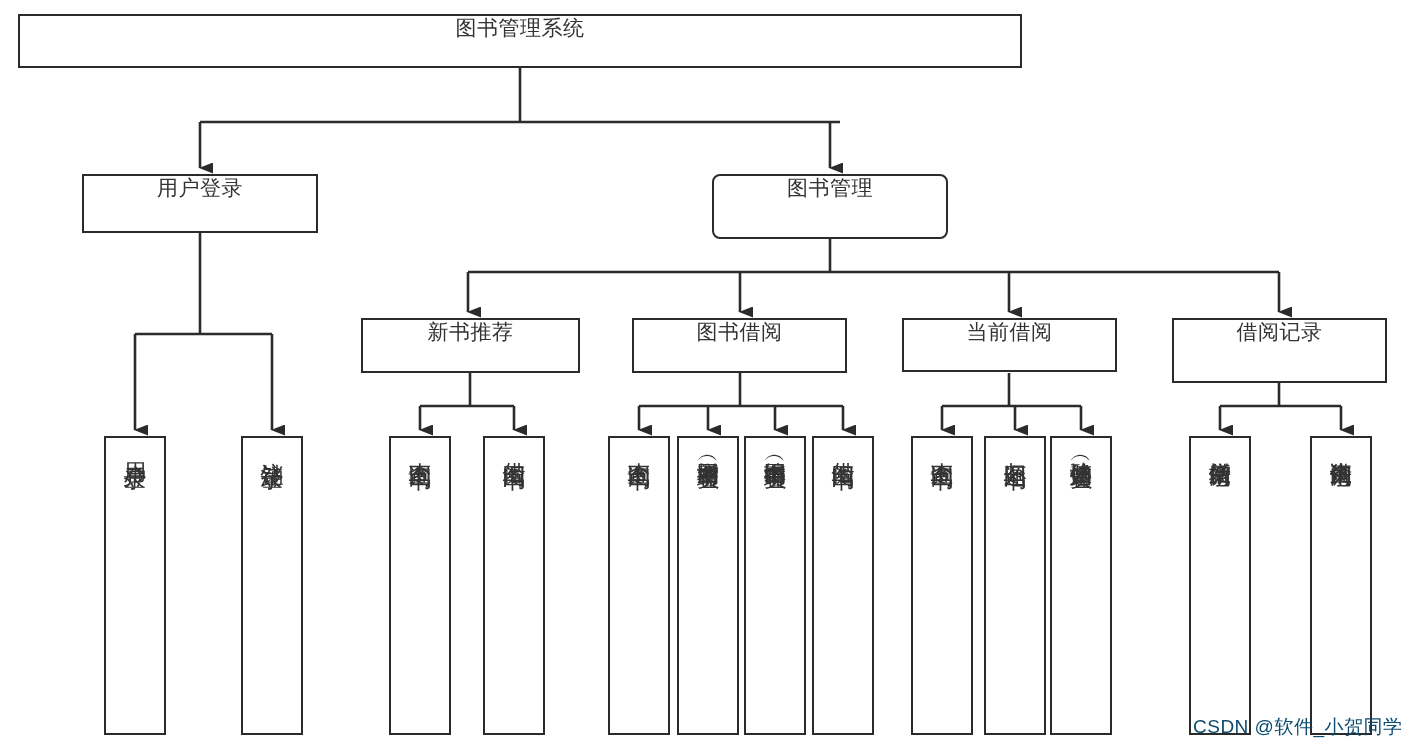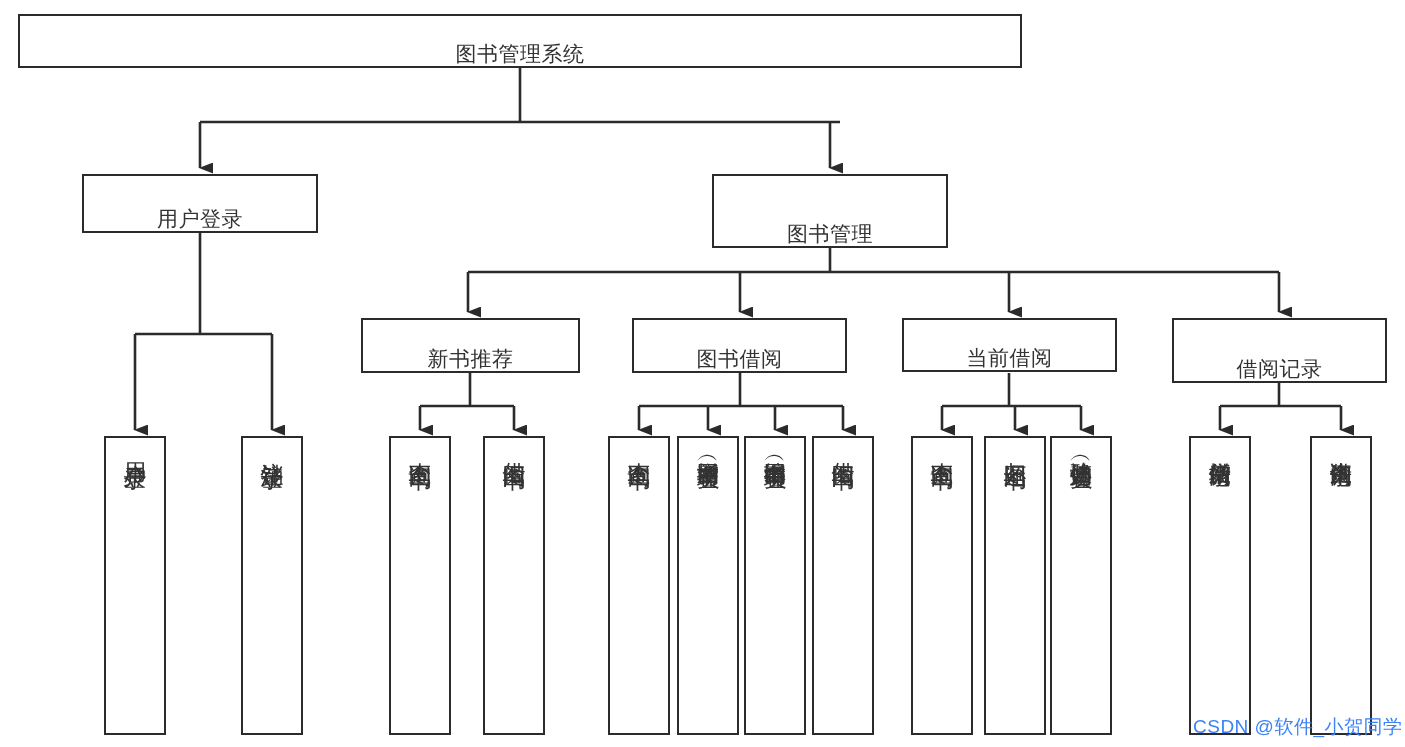--- a/index.html
+++ b/index.html
@@ -24,21 +24,21 @@
     width: 1405px;
     height: 747px;
     pointer-events: none;
   }
   .node {
     position: absolute;
     box-sizing: border-box;
     border: 2px solid #2b2b2b;
     background: #ffffff;
     display: flex;
-    align-items: flex-end;
+    align-items: flex-start;
     justify-content: center;
     color: #2b2b2b;
   }
   .node .label {
     display: block;
     text-align: center;
     line-height: 1.12;
     color: #333333;
   }
   .node.horiz .label {
@@ -57,21 +57,21 @@
     line-height: 1.0;
     letter-spacing: 2px;
     white-space: nowrap;
   }
   .node.vert.tall .label {
     font-size: 22px;
     letter-spacing: 1px;
   }
   .watermark {
     position: absolute;
-    color: #3b82f6;
+    color: #0c4a6e;
     font-size: 19px;
     white-space: nowrap;
     letter-spacing: 0.5px;
     text-align: center;
   }
 </style>
 </head>
 <body>
 
 <div id="canvas">
@@ -126,21 +126,21 @@
     </g>
   </svg>
 
   <div class="node horiz" id="node-root" style="left: 18px; top: 14px; width: 1004px; height: 54px;">
     <span class="label">图书管理系统</span>
   </div>
 
   <div class="node horiz" id="n-l2-0" style="left: 82px; top: 174px; width: 236px; height: 59px;">
     <span class="label">用户登录</span>
   </div>
-  <div class="node horiz" id="n-l2-1" style="left: 712px; top: 174px; width: 236px; height: 74px;">
+  <div class="node horiz" id="n-l2-1" style="left: 712px; top: 174px; width: 236px; height: 65px; border-radius: 8px;">
     <span class="label">图书管理</span>
   </div>
 
   <div class="node horiz" id="n-l3-0" style="left: 361px; top: 318px; width: 219px; height: 55px;">
     <span class="label">新书推荐</span>
   </div>
   <div class="node horiz" id="n-l3-1" style="left: 632px; top: 318px; width: 215px; height: 55px;">
     <span class="label">图书借阅</span>
   </div>
   <div class="node horiz" id="n-l3-2" style="left: 902px; top: 318px; width: 215px; height: 54px;">

